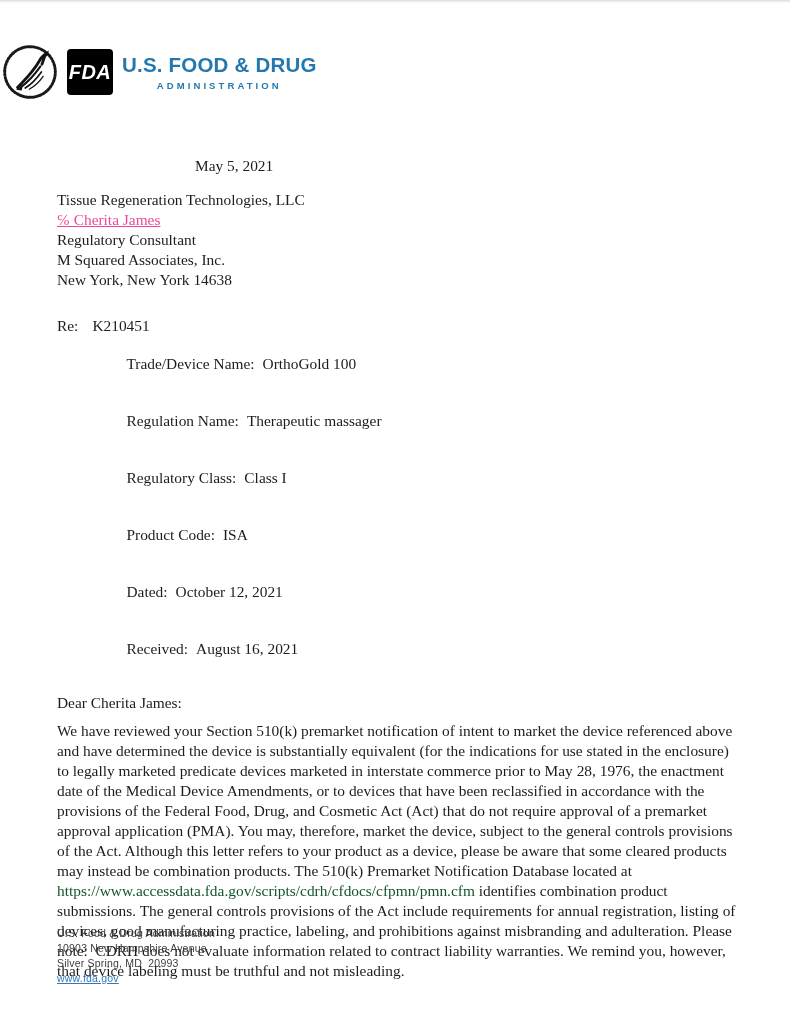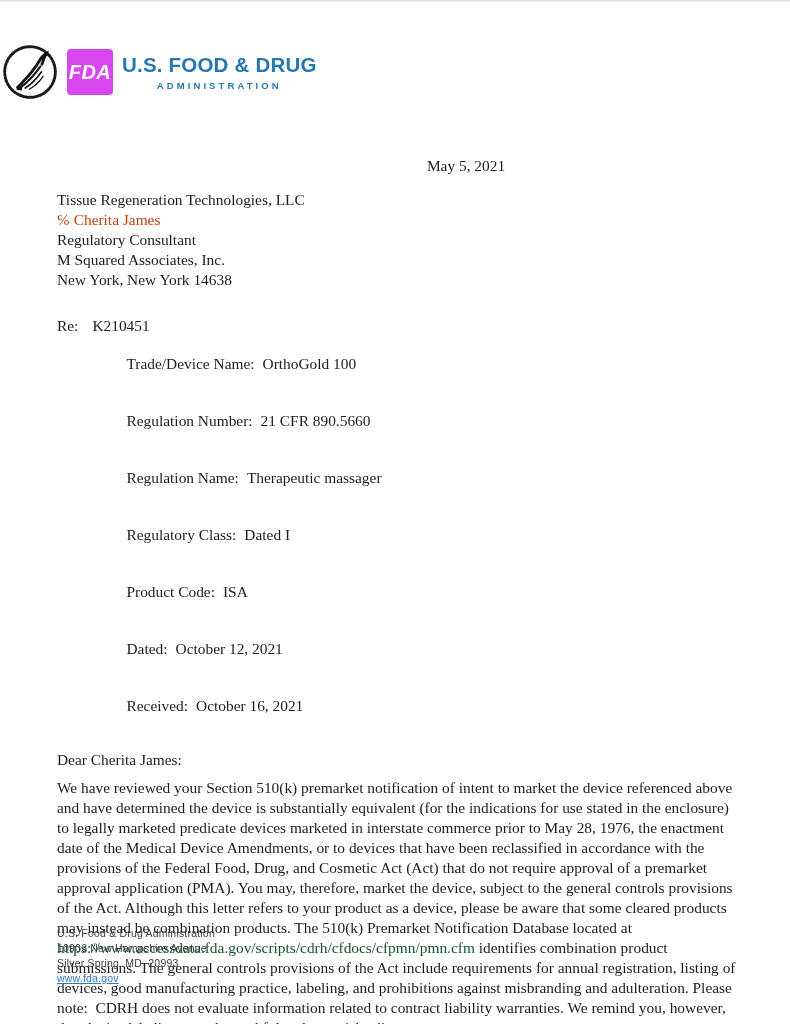--- a/index.html
+++ b/index.html
@@ -74,25 +74,24 @@
     font-weight: 700;
     letter-spacing: 3.1px;
     margin-top: 3px;
   }
 
   
   .date-line {
     margin-top: 54px;
     margin-left: 138px;
     white-space: pre-wrap;
-    text-align: center;
   }
   .recipient { margin-top: 14px; }
   .recipient div { white-space: pre-wrap; }
-  .care-of { color: #c2410c; }
+  .care-of { color: #ec4899; text-decoration: underline; }
 
   .re-block { margin-top: 26px; line-height: 19px; }
   .re-first { display: flex; }
   .re-label { flex: 0 0 auto; }
   .re-number { margin-left: 14px; }
   .re-fields { margin-left: 31px; }
   .re-row { white-space: pre-wrap; }
   .re-row .f-value { margin-left: 8px; }
 
   .salutation { margin-top: 16px; white-space: pre-wrap; }
@@ -139,21 +138,21 @@
       <path d="M16 46 C 24 40, 34 34, 44 22 C 46 19, 49 17, 52 16 C 49 20, 48 23, 46 26" fill="none" stroke="#141414" stroke-width="3" stroke-linecap="round"></path>
       <path d="M20 46 C 28 42, 36 36, 44 28" fill="none" stroke="#141414" stroke-width="2.2" stroke-linecap="round"></path>
       <path d="M24 48 C 31 45, 38 40, 44 34" fill="none" stroke="#141414" stroke-width="1.8" stroke-linecap="round"></path>
       <path d="M28 50 C 34 48, 40 44, 45 39" fill="none" stroke="#141414" stroke-width="1.4" stroke-linecap="round"></path>
 
       <path d="M50 15 C 53 14, 55 15, 56 17 C 54 18, 52 18, 50 20 Z" fill="#141414"></path>
 
       <path d="M14 48 L 22 44 L 20 50 Z" fill="#141414"></path>
     </svg>
 
-    <div class="fda-square" style="background:#d946ef">
+    <div class="fda-square" style="background:#000000">
       <span>FDA</span>
     </div>
 
     <div class="wordmark">
       <div class="wordmark-1" style="color:#2478ad">U.S. FOOD &amp; DRUG</div>
       <div class="wordmark-2" style="color:#2478ad">ADMINISTRATION</div>
     </div>
   </div>
 
   <div class="content">
@@ -171,36 +170,33 @@
     <div class="re-block">
       <div class="re-first">
         <span class="re-label">Re:</span>
         <span class="re-number">K210451</span>
       </div>
       <div class="re-fields">
         <div class="re-row">
           <span class="f-label">Trade/Device Name:</span><span class="f-value">OrthoGold 100</span>
         </div>
         <div class="re-row">
-          <span class="f-label">Regulation Number:</span><span class="f-value">21 CFR 890.5660</span>
-        </div>
-        <div class="re-row">
           <span class="f-label">Regulation Name:</span><span class="f-value">Therapeutic massager</span>
         </div>
         <div class="re-row">
-          <span class="f-label">Regulatory Class:</span><span class="f-value">Dated I</span>
+          <span class="f-label">Regulatory Class:</span><span class="f-value">Class I</span>
         </div>
         <div class="re-row">
           <span class="f-label">Product Code:</span><span class="f-value">ISA</span>
         </div>
         <div class="re-row">
           <span class="f-label">Dated:</span><span class="f-value">October 12, 2021</span>
         </div>
         <div class="re-row">
-          <span class="f-label">Received:</span><span class="f-value">October 16, 2021</span>
+          <span class="f-label">Received:</span><span class="f-value">August 16, 2021</span>
         </div>
       </div>
     </div>
 
     <div class="salutation">Dear Cherita James:</div>
 
     <p class="para"><span>We have reviewed your Section 510(k) premarket notification of intent to market the device referenced above and have determined the device is substantially equivalent (for the indications for use stated in the enclosure) to legally marketed predicate devices marketed in interstate commerce prior to May 28, 1976, the enactment date of the Medical Device Amendments, or to devices that have been reclassified in accordance with the provisions of the Federal Food, Drug, and Cosmetic Act (Act) that do not require approval of a premarket approval application (PMA). You may, therefore, market the device, subject to the general controls provisions of the Act. Although this letter refers to your product as a device, please be aware that some cleared products may instead be combination products. The 510(k) Premarket Notification Database located at </span><a class="body-link">https://www.accessdata.fda.gov/scripts/cdrh/cfdocs/cfpmn/pmn.cfm</a><span> identifies combination product submissions. The general controls provisions of the Act include requirements for annual registration, listing of devices, good manufacturing practice, labeling, and prohibitions against misbranding and adulteration. Please note:  CDRH does not evaluate information related to contract liability warranties. We remind you, however, that device labeling must be truthful and not misleading.</span></p>
 
   </div>
 

